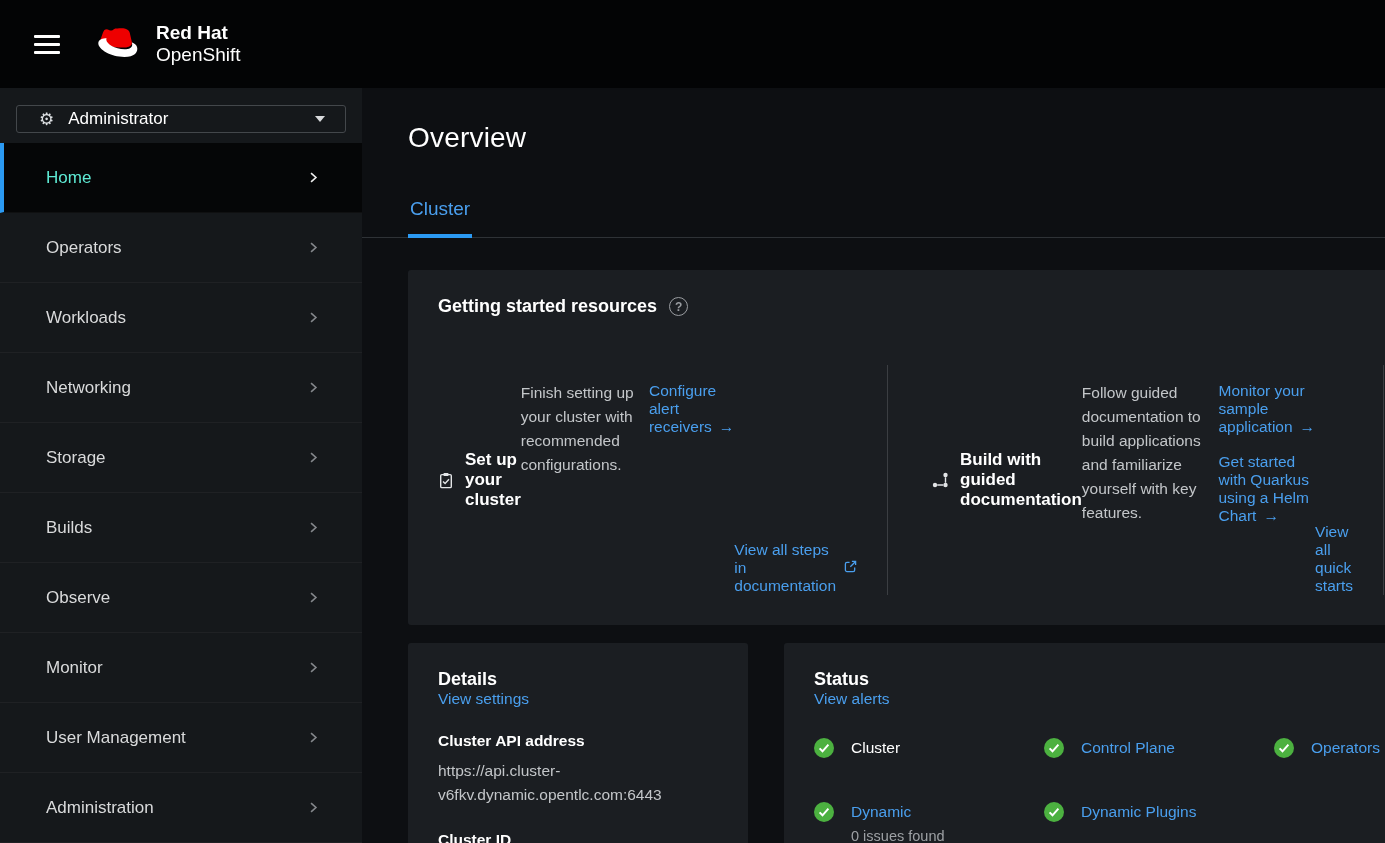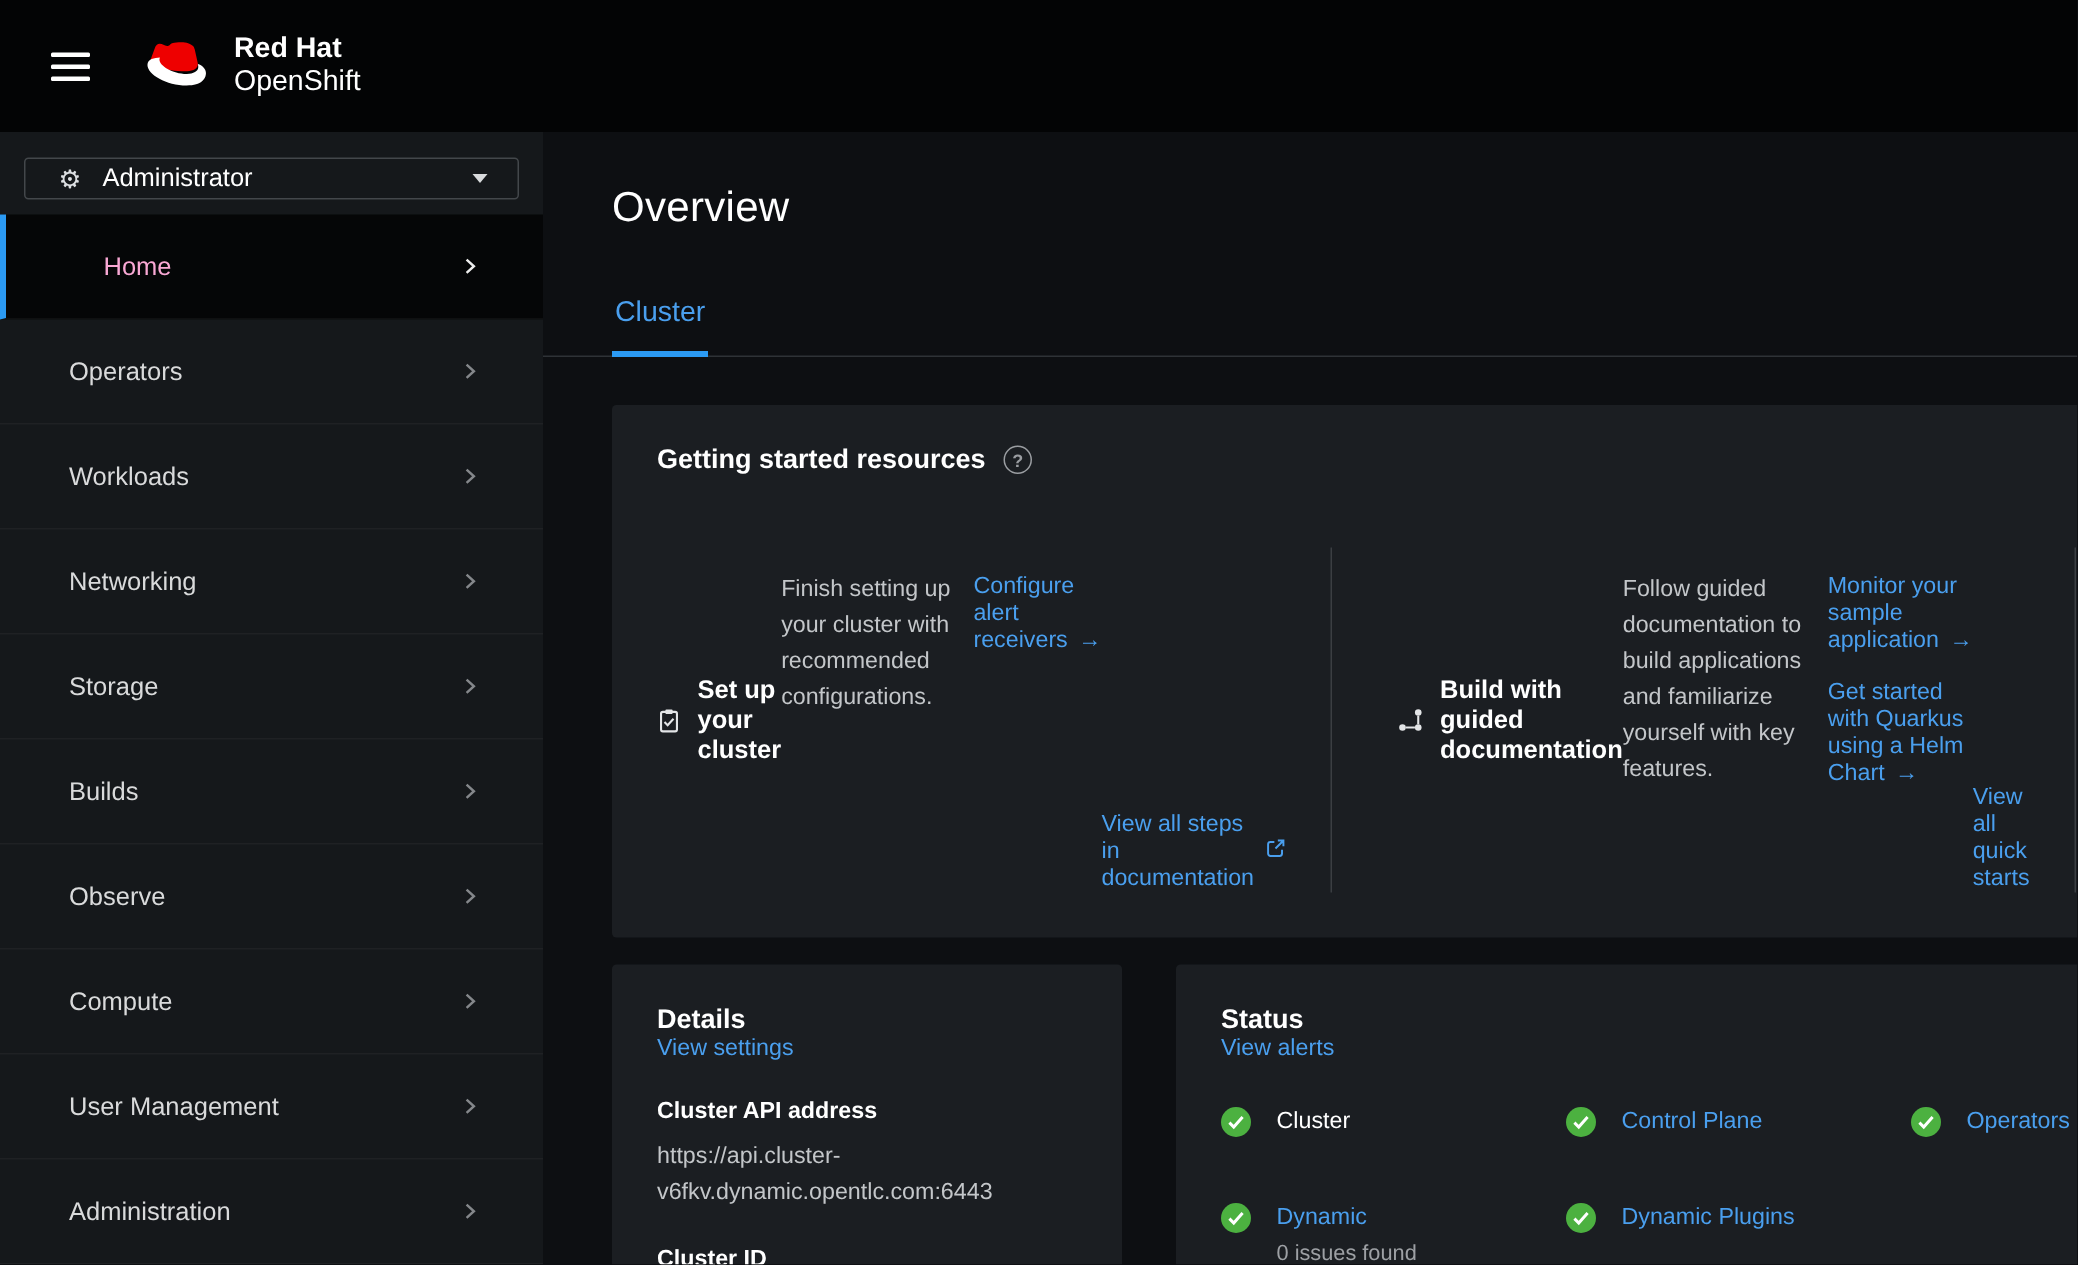--- a/index.html
+++ b/index.html
@@ -27,21 +27,21 @@
 
   
   .sidebar { flex:0 0 362px; width:362px; background:#15181b; display:flex; flex-direction:column; overflow:hidden; }
   .perspective { margin:17px 16px 10px 16px; height:52px; border:1px solid #43474b; border-radius:3px;
     display:flex; align-items:center; gap:14px; padding:0 20px 0 22px; cursor:pointer; font-size:17px; color:#fff; }
   .gear { font-size:17px; color:#dcdfe2; line-height:1; }
   .caret-down { margin-left:auto; width:0; height:0; border-left:5.5px solid transparent; border-right:5.5px solid transparent; border-top:6.5px solid #d8dadc; }
   .nav-list { display:flex; flex-direction:column; }
   .nav-item { height:70px; display:flex; align-items:center; justify-content:space-between;
     padding:0 42px 0 46px; font-size:17px; color:#d9dadb; cursor:pointer; border-bottom:1px solid rgba(255,255,255,0.045); }
-  .nav-item.active { background:#050607; border-left:4px solid #2b9af3; padding-left:65px; color:#f9a8d4; }
+  .nav-item.active { background:#050607; border-left:4px solid #2b9af3; padding-left:42px; color:#5eead4; }
   .chev { color:#84878b; display:flex; }
   .nav-item.active .chev { color:#ededed; }
   .chev svg { display:block; }
 
   
   .main { flex:1; min-width:0; display:flex; flex-direction:column; background:#0d0f12; }
   .page-title-wrap { padding:34px 46px 0 46px; }
   .page-title { margin:0; font-size:28px; font-weight:500; letter-spacing:.2px; }
   .tabs { margin-top:24px; padding:0 46px; border-bottom:1px solid #2e3236; }
   .tab { display:inline-block; padding:20px 2px 14px 2px; font-size:19px; color:#4a9fee; border-bottom:4px solid #2b9af3; margin-bottom:-1px; cursor:pointer; }
@@ -172,21 +172,21 @@
         </div>
         <div class="nav-item">
           <span>Observe</span>
           <span class="chev">
               <svg width="13" height="13" viewBox="0 0 16 16">
                 <path d="M5 2.5l6 5.5-6 5.5" fill="none" stroke="currentColor" stroke-width="2"></path>
               </svg>
             </span>
         </div>
         <div class="nav-item">
-          <span>Compute</span>
+          <span>Monitor</span>
           <span class="chev">
               <svg width="13" height="13" viewBox="0 0 16 16">
                 <path d="M5 2.5l6 5.5-6 5.5" fill="none" stroke="currentColor" stroke-width="2"></path>
               </svg>
             </span>
         </div>
         <div class="nav-item">
           <span>User Management</span>
           <span class="chev">
               <svg width="13" height="13" viewBox="0 0 16 16">

